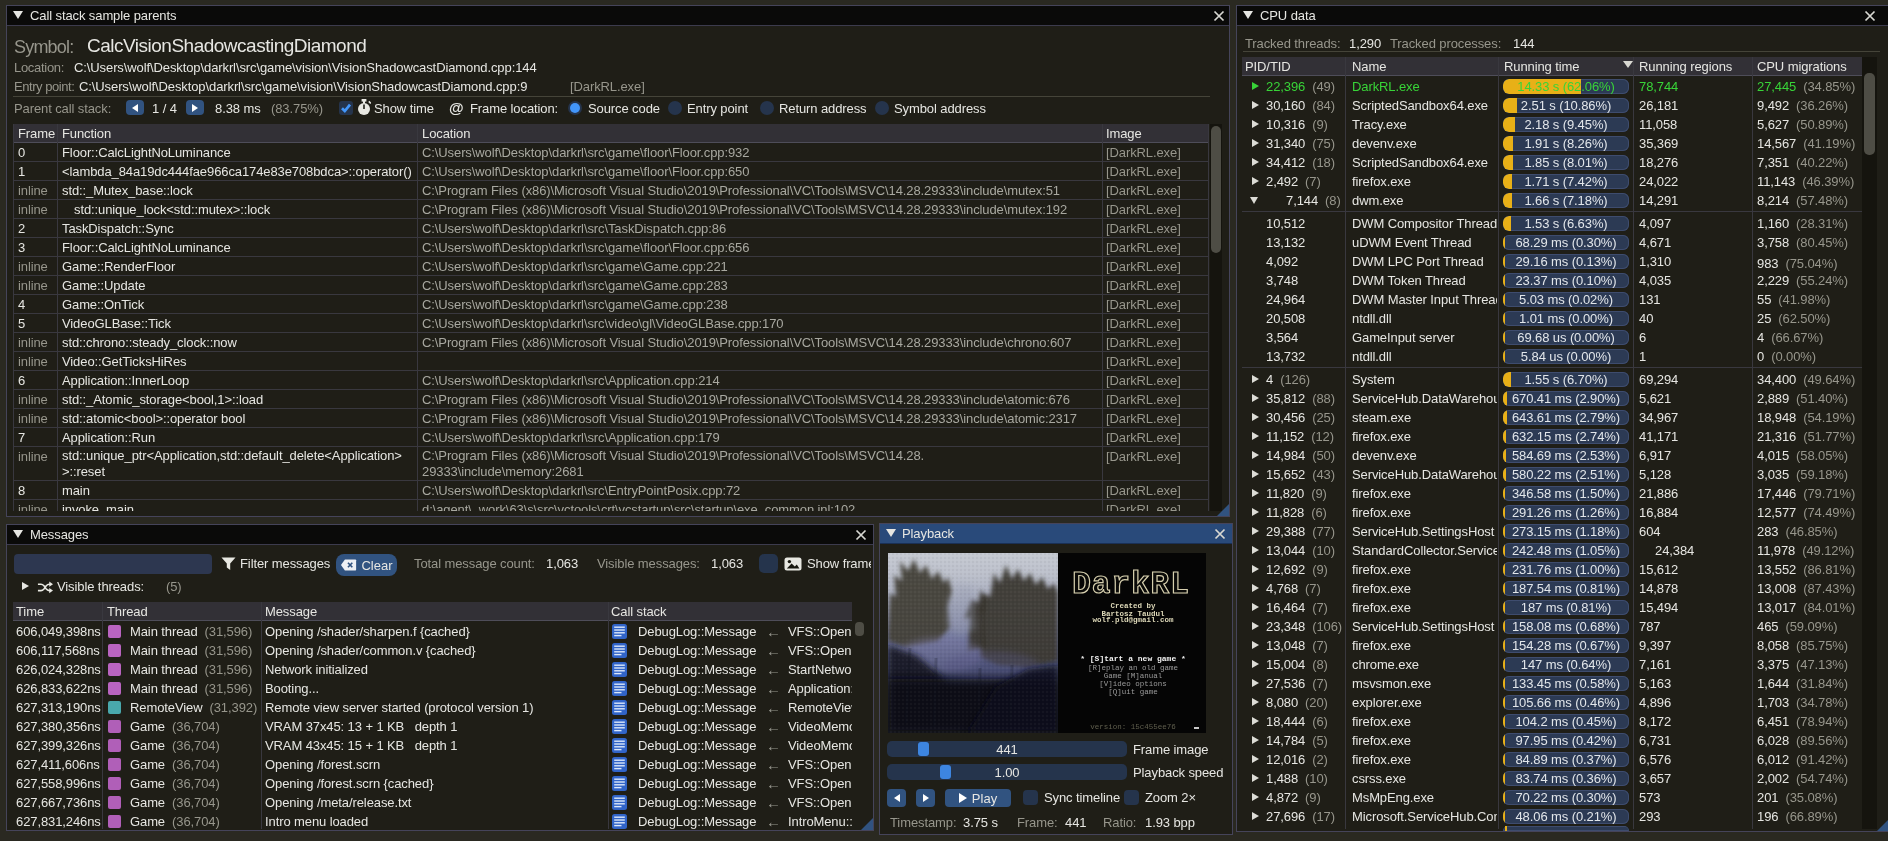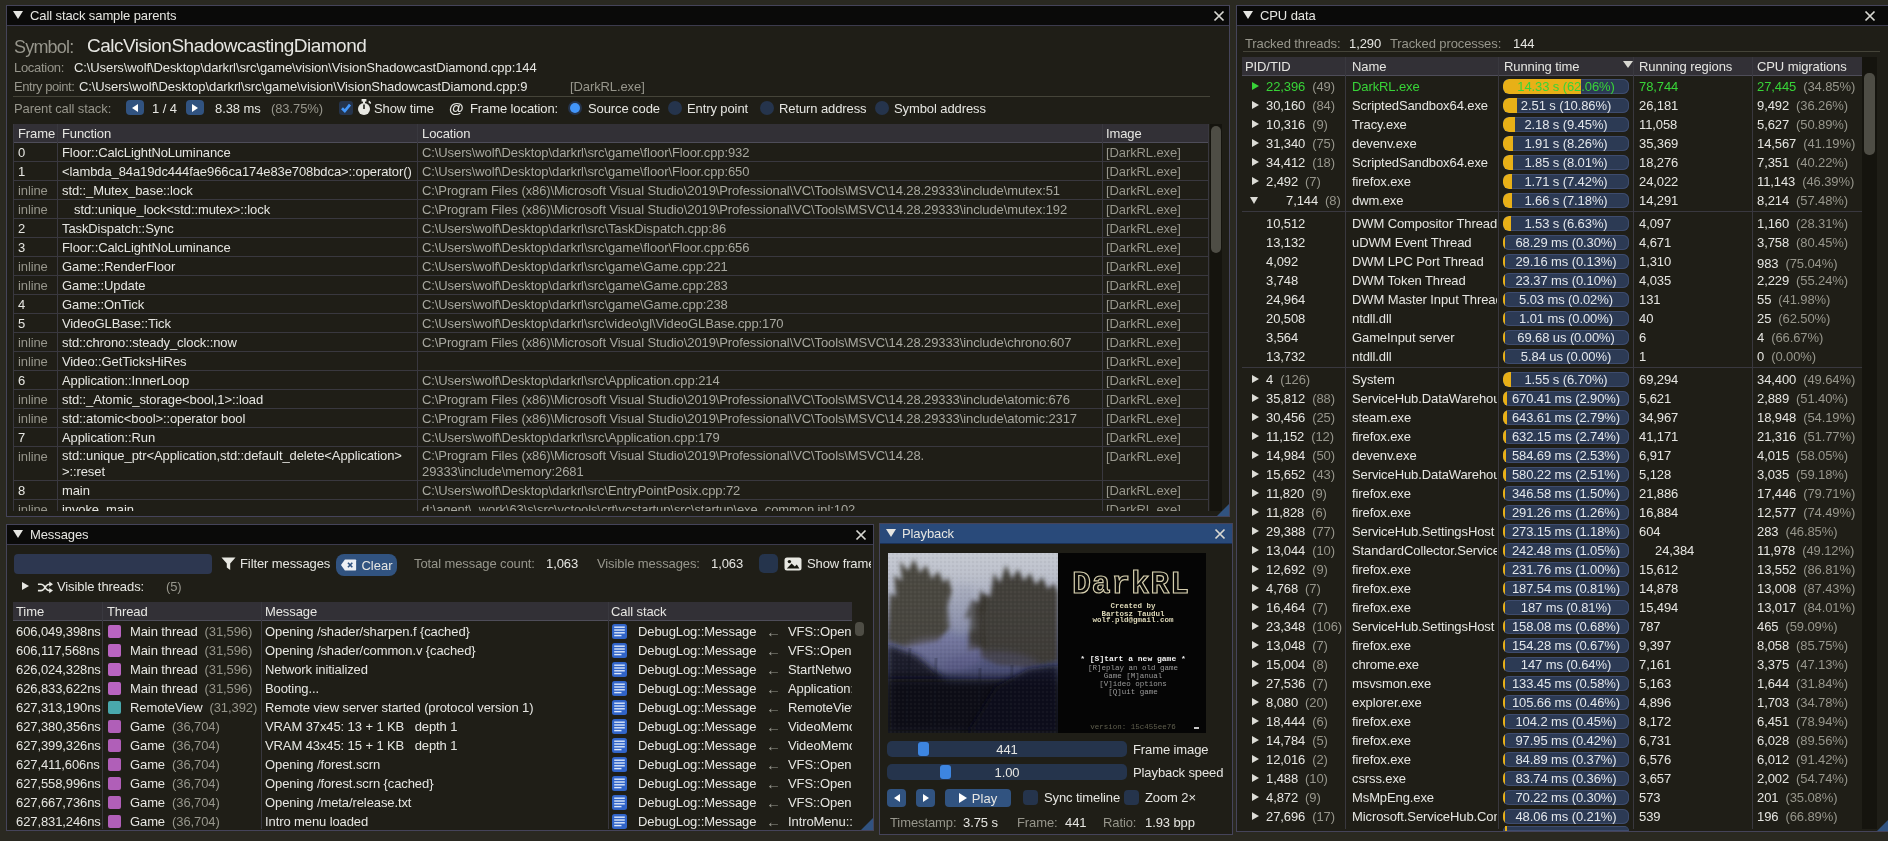--- a/index.html
+++ b/index.html
@@ -944,21 +944,21 @@
       <div class="a t" style="left:520px;top:782px;color:#e6e6e2;font-size:13px;line-height:19px;">201  <span style="color:#97968c">(35.08%)</span></div>
       <div class="a " style="left:15px;top:806px;">
         <div style="width:0;height:0;border-top:4px solid transparent;border-bottom:4px solid transparent;border-left:7px solid #dcdcd6"></div>
       </div>
       <div class="a t" style="left:29px;top:801px;color:#e6e6e2;font-size:13px;line-height:19px;">27,696  <span style="color:#97968c">(17)</span></div>
       <div class="a " style="left:115px;top:801px;width:145px;height:19px;overflow:hidden;color:#e6e6e2;font-size:13px;line-height:19px;white-space:pre;letter-spacing:-0.1px;">Microsoft.ServiceHub.Con</div>
       <div class="a bar" style="left:266px;top:803px;width:126px;height:15px;">
         <div class="barfill" style="width:2px;border-radius:6px 0 0 6px;"></div>
         <div class="bartxt" style="color:#e2e6ea">48.06 ms (0.21%)</div>
       </div>
-      <div class="a t" style="left:402px;top:801px;color:#e6e6e2;font-size:13px;line-height:19px;">539</div>
+      <div class="a t" style="left:402px;top:801px;color:#e6e6e2;font-size:13px;line-height:19px;">293</div>
       <div class="a t" style="left:520px;top:801px;color:#e6e6e2;font-size:13px;line-height:19px;">196  <span style="color:#97968c">(66.89%)</span></div>
       <div class="a " style="left:5px;top:205px;width:620px;height:1px;background:#39383f;"></div>
       <div class="a " style="left:5px;top:361px;width:620px;height:1px;background:#39383f;"></div>
       <div class="a " style="left:108px;top:51px;width:1px;height:772px;background:#39383f;"></div>
       <div class="a " style="left:261px;top:51px;width:1px;height:772px;background:#39383f;"></div>
       <div class="a " style="left:396px;top:51px;width:1px;height:772px;background:#39383f;"></div>
       <div class="a " style="left:515px;top:51px;width:1px;height:772px;background:#39383f;"></div>
       <div class="a " style="left:266px;top:820px;width:126px;height:5px;background:#2c3a54;box-shadow:inset 0 0 0 1px #3e4c6e;border-radius:6px 6px 0 0;"></div>
       <div class="a " style="left:268px;top:820px;width:2px;height:5px;background:#e8b017;"></div>
       <div class="a " style="left:625px;top:51px;width:15px;height:772px;background:#15140e;"></div>

